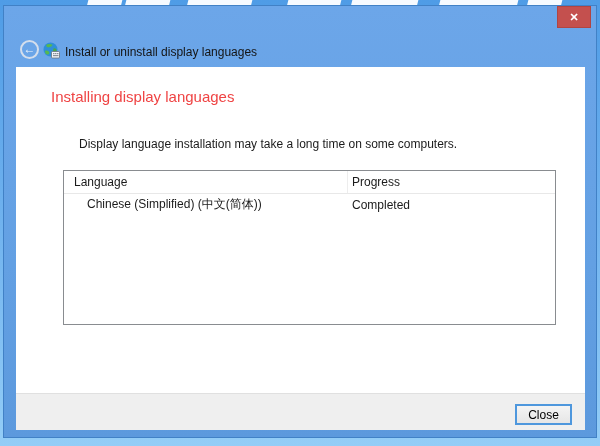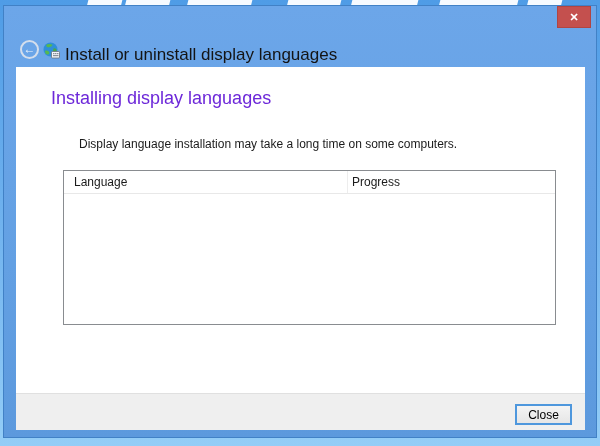--- a/index.html
+++ b/index.html
@@ -81,38 +81,38 @@
     position: absolute;
     left: 39px;
     top: 36px;
     width: 17px;
     height: 17px;
   }
   .header-title {
     position: absolute;
     left: 61px;
     top: 39px;
-    font-size: 17px;
+    font-size: 12px;
     color: #141414;
   }
   
   .client {
     position: absolute;
     left: 12px;
     right: 11px;
     top: 61px;
     bottom: 7px;
     background: #ffffff;
   }
   .page-heading {
     position: absolute;
     left: 35px;
     top: 21px;
-    font-size: 18px;
-    color: #6d28d9;
+    font-size: 15px;
+    color: #ef4444;
   }
   .page-desc {
     position: absolute;
     left: 47px;
     top: 70px;
     font-size: 12px;
     color: #1b1b1b;
     margin-left: 16px;
   }
   
@@ -236,20 +236,24 @@
 
     <div class="page-heading">Installing display languages</div>
 
     <div class="page-desc">Display language installation may take a long time on some computers.</div>
 
     <div class="listview">
       <div class="lv-header">
         <div class="lv-col-language">Language</div>
         <div class="lv-col-progress">Progress</div>
       </div>
+      <div class="lv-row">
+        <div class="lv-cell-language">Chinese (Simplified) (中文(简体))</div>
+        <div class="lv-cell-progress">Completed</div>
+      </div>
     </div>
 
     <div class="footer">
       <button class="close-dialog-btn">Close</button>
     </div>
 
   </div>
 </div>
 
 </body></html>

